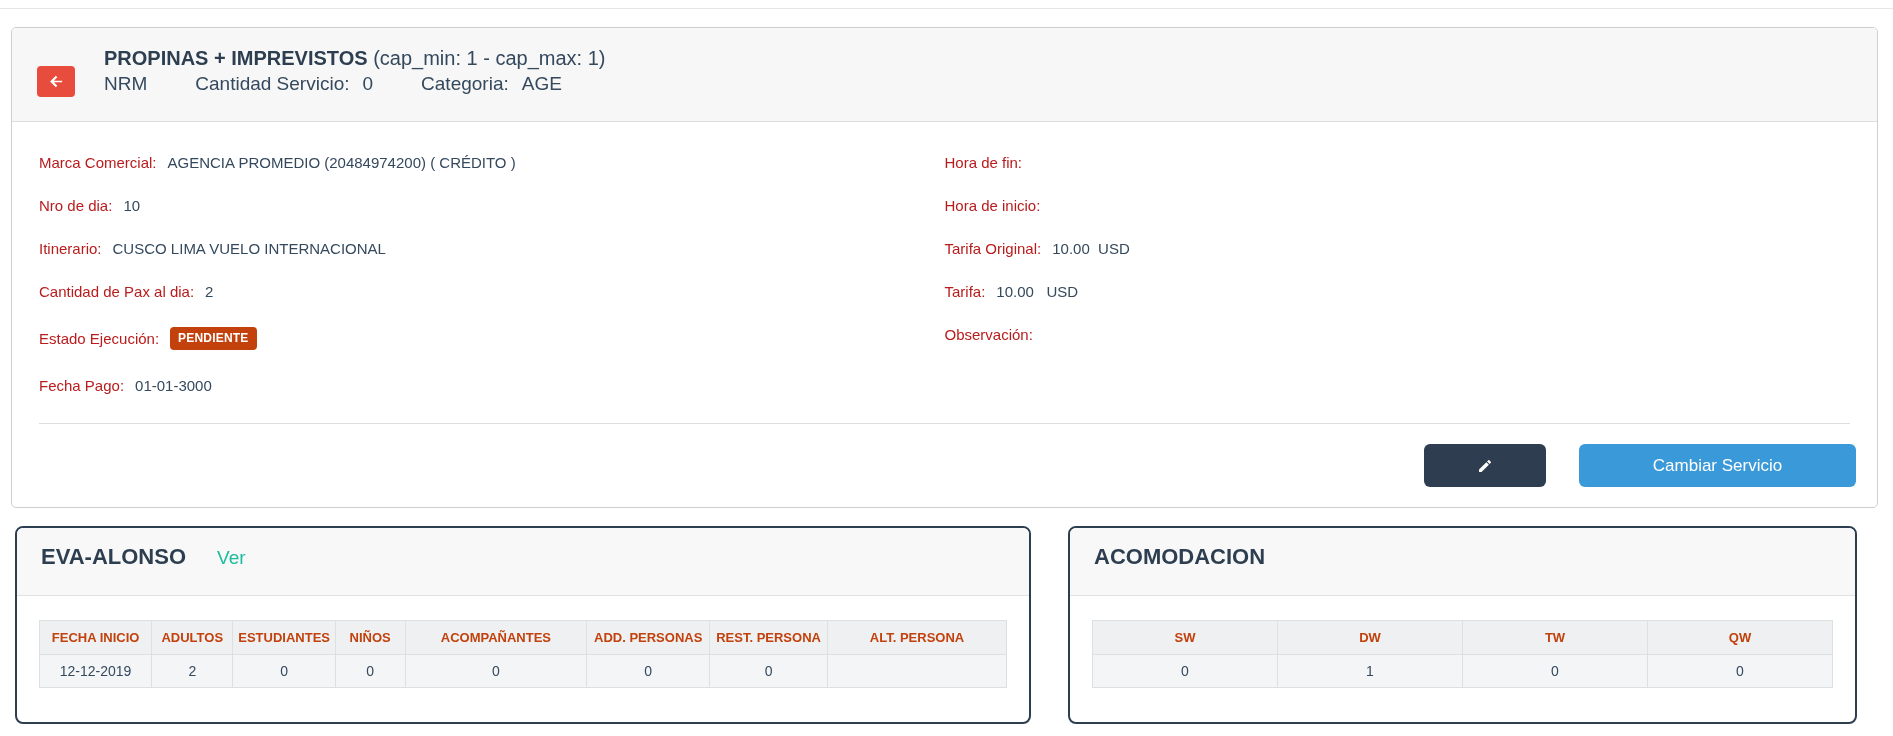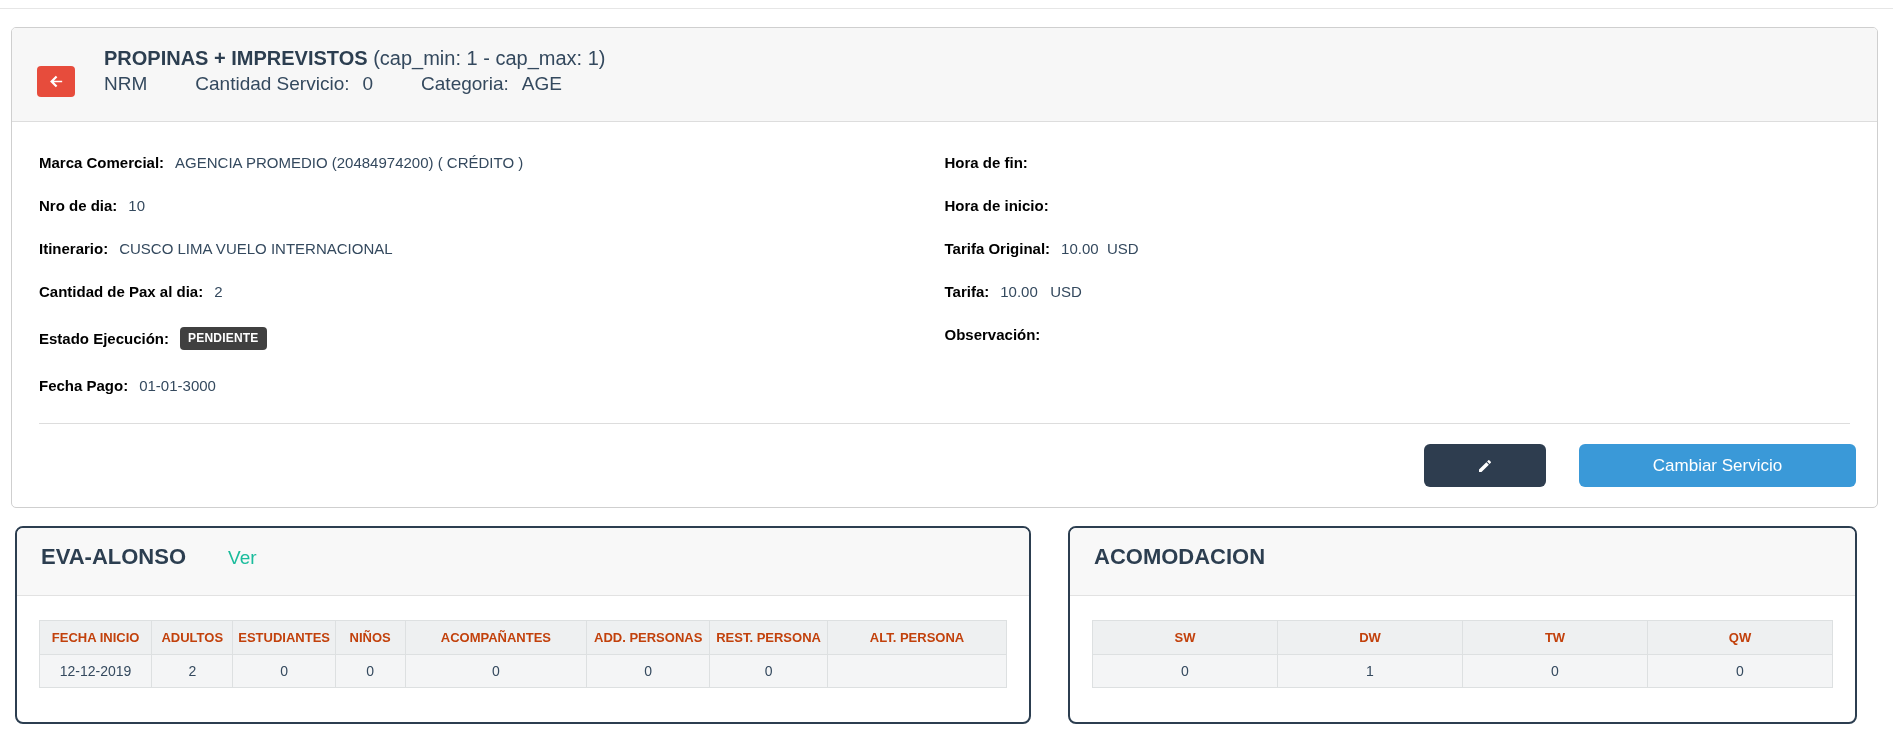--- a/index.html
+++ b/index.html
@@ -51,26 +51,26 @@
   .card-body {
     display:grid;
     grid-template-columns:1fr 1fr;
     padding:33px 27px 0 27px;
   }
   .detail-row {
     margin-bottom:28px;
     font-size:15px; line-height:15px;
     display:flex; align-items:center;
   }
-  .detail-label { font-weight:bold; color:#000000; }
+  .detail-label { font-weight:normal; color:#b91c1c; }
   .detail-value { margin-left:11px; white-space:pre-wrap; color:#34495e; }
   .badge {
     display:inline-block;
     margin-left:11px;
-    background:#404040;
+    background:#c2410c;
     color:#fff;
     font-size:12px; font-weight:bold;
     padding:4px 8px;
     border-radius:4px;
     letter-spacing:.2px;
   }
 
   .card-divider { margin:2px 27px 0 27px; border-top:1px solid #ddd; }
   .card-actions {
     display:flex; justify-content:flex-end; align-items:center;
@@ -110,21 +110,21 @@
   .panel-right { flex:1; }
   .panel-header {
     background:#f8f8f8;
     border-bottom:1px solid #e2e2e2;
     padding:16px 24px;
     display:flex; align-items:baseline;
     height:68px;
   }
   .panel-title { font-size:22px; font-weight:bold; color:#2c3e50; }
   .ver-link {
-    margin-left:42px;
+    margin-left:31px;
     font-size:19px;
     color:#1abc9c;
     text-decoration:none;
     cursor:pointer;
   }
   .panel-body { padding:24px 22px; }
   table.data-table {
     width:100%;
     border-collapse:collapse;
     table-layout:fixed;

